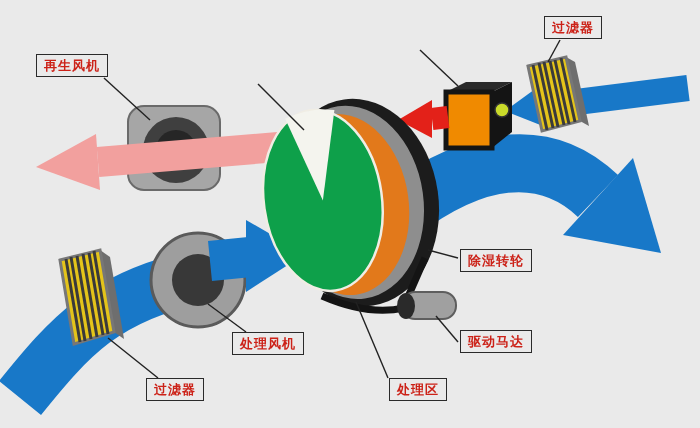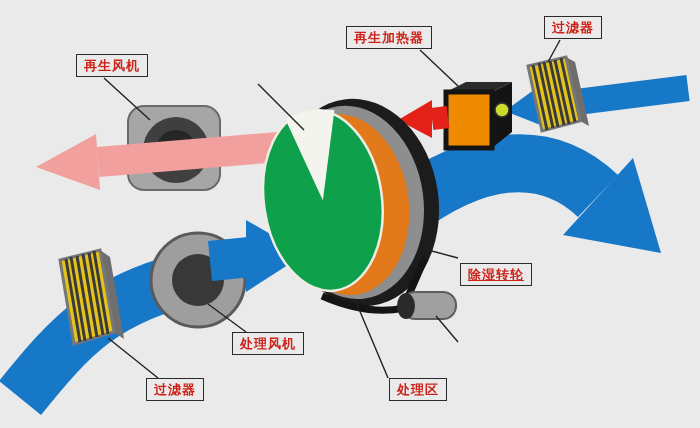--- a/index.html
+++ b/index.html
@@ -140,21 +140,21 @@
       <line x1="420" y1="50" x2="458" y2="86"></line>
       <line x1="560" y1="40" x2="548" y2="62"></line>
       <line x1="458" y1="258" x2="428" y2="250"></line>
       <line x1="458" y1="342" x2="436" y2="316"></line>
       <line x1="246" y1="332" x2="208" y2="304"></line>
       <line x1="388" y1="378" x2="356" y2="302"></line>
       <line x1="158" y1="378" x2="108" y2="338"></line>
     </g>
   </svg>
 
-  <div class="label" style="left:36px;top:54px;margin-left:40px;">再生风机</div>
-  <div class="label" style="left:346px;top:26px;">再生加热器</div>
+  <div class="label" style="left:36px;top:54px;">再生风机</div>
   <div class="label" style="left:544px;top:16px;">过滤器</div>
-  <div class="label" style="left:460px;top:263px;text-decoration:underline;">除湿转轮</div>
+  <div class="label" style="left:460px;top:249px;">除湿转轮</div>
+  <div class="label" style="left:460px;top:330px;">驱动马达</div>
   <div class="label" style="left:232px;top:332px;">处理风机</div>
   <div class="label" style="left:389px;top:378px;">处理区</div>
   <div class="label" style="left:146px;top:378px;">过滤器</div>
 
 </div>
 
 </body></html>

